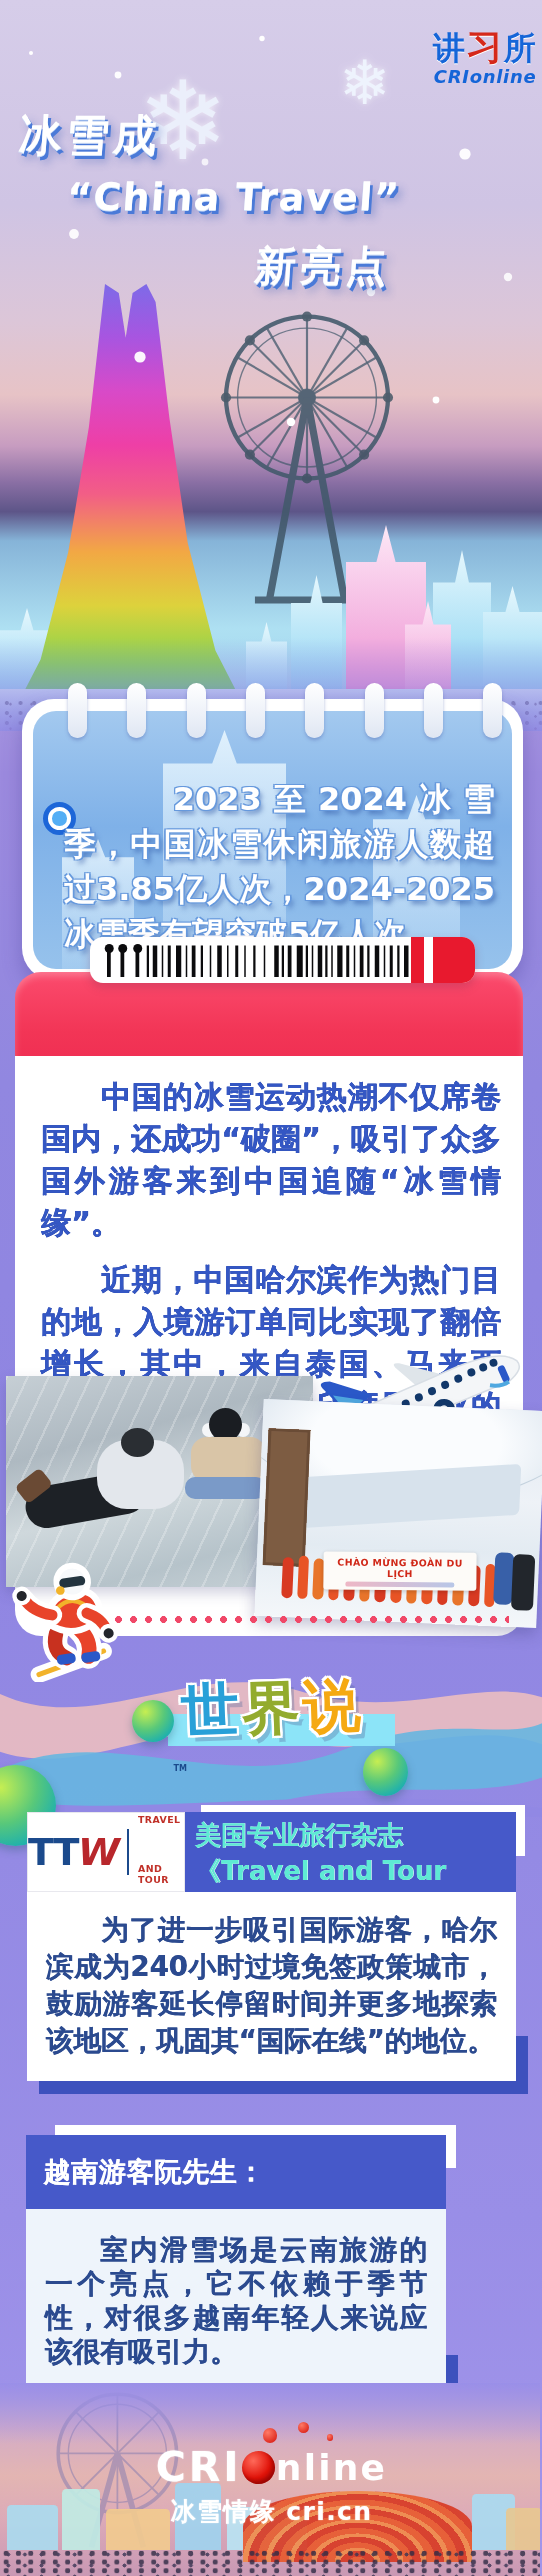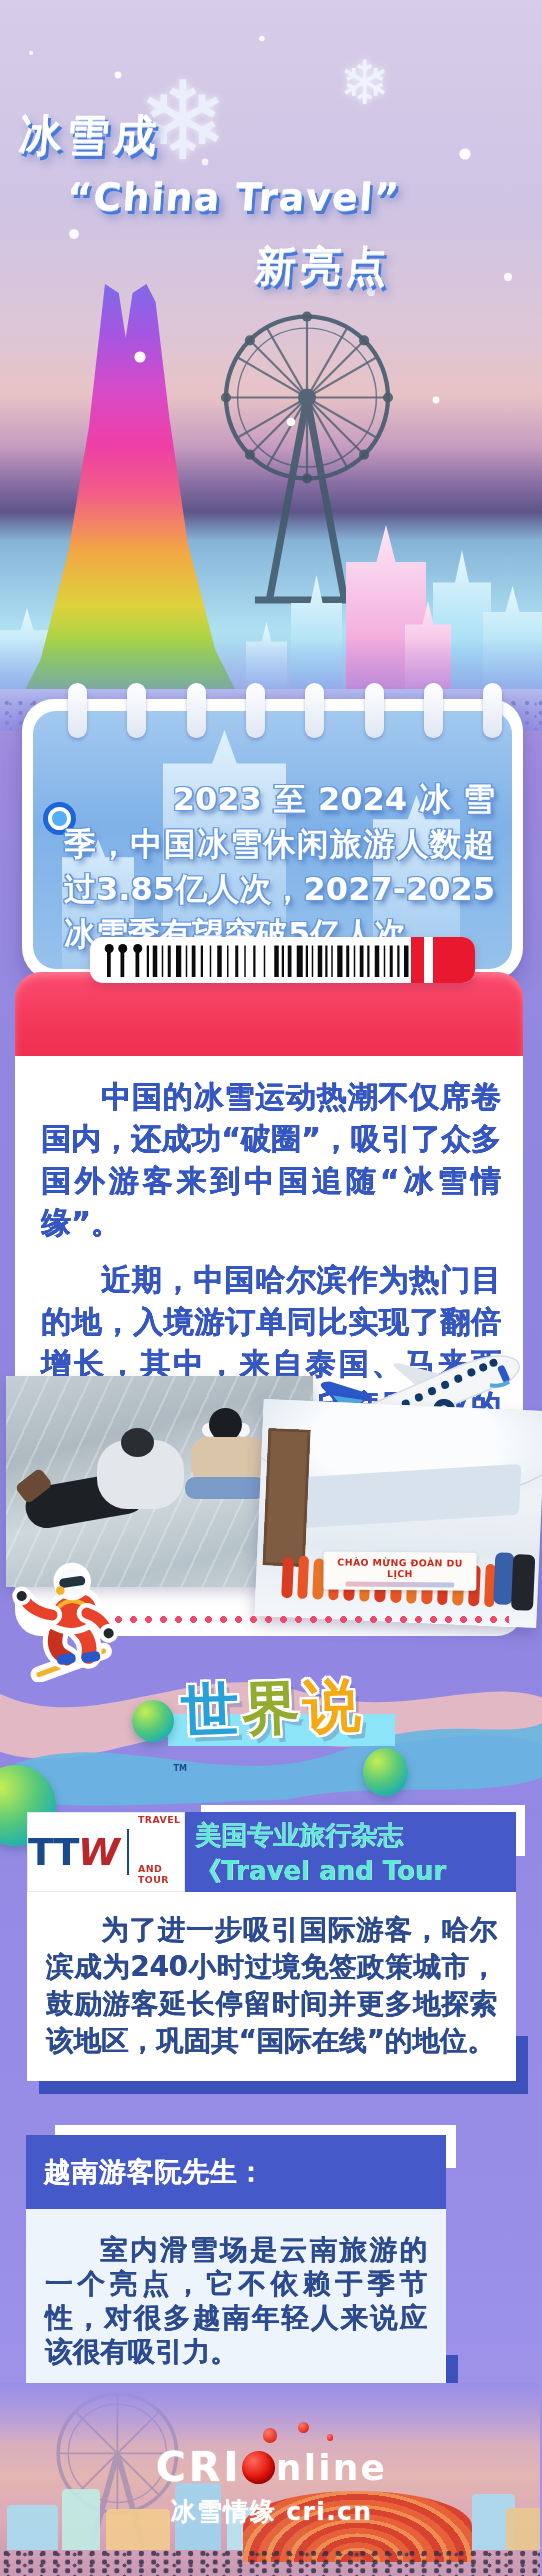--- a/index.html
+++ b/index.html
@@ -220,20 +220,24 @@
     <div class="abs castle" style="left:48px;width:43px;height:94px;"></div>
     <div class="abs tower"></div>
     <div class="abs ground"></div>
     <div class="abs crowd-dots"></div>
     <div class="abs snowdots"></div>
     <div class="abs flake big">❄</div>
     <div class="abs flake small">❄</div>
     <div class="abs hero-fade"></div>
   </div>
 
+  <div class="abs brand">
+    <div class="brand-zh"><span>讲</span><span class="red">习</span><span>所</span></div>
+    <div class="brand-sub">CRIonline</div>
+  </div>
 
   <div class="abs title-line t1">冰雪成</div>
   <div class="abs title-line t2">“China Travel”</div>
   <div class="abs title-line t3">新亮点</div>
 
   <div class="abs notebook">
     <div class="notebook-inner">
       <div class="ghost-castle" style="left:130px;width:123px;height:239px;"></div>
       <div class="ghost-castle" style="left:340px;width:87px;height:174px;"></div>
       <div class="ghost-castle" style="left:29px;width:72px;height:130px;"></div>
@@ -241,21 +245,21 @@
   </div>
   <div class="abs ring" style="left:68px;"></div>
   <div class="abs ring" style="left:127px;"></div>
   <div class="abs ring" style="left:187px;"></div>
   <div class="abs ring" style="left:246px;"></div>
   <div class="abs ring" style="left:305px;"></div>
   <div class="abs ring" style="left:365px;"></div>
   <div class="abs ring" style="left:424px;"></div>
   <div class="abs ring" style="left:483px;"></div>
   <div class="abs bullet"></div>
-  <div class="abs stat-text">2023至2024冰雪季，中国冰雪休闲旅游人数超过3.85亿人次，2027-2025冰雪季有望突破5亿人次。</div>
+  <div class="abs stat-text">2023至2024冰雪季，中国冰雪休闲旅游人数超过3.85亿人次，2024-2025冰雪季有望突破5亿人次。</div>
 
   <div class="abs rose"></div>
   <div class="abs ticket">
     <svg class="barcode" width="311" height="33" viewBox="0 0 410 44">
       <g fill="#0b0b0d">
         <circle cx="6" cy="6" r="6"></circle>
           <circle cx="24" cy="6" r="6"></circle>
           <circle cx="44" cy="6" r="6"></circle>
         <rect x="3" y="6" width="5" height="38"></rect>
           <rect x="21" y="6" width="5" height="38"></rect>

